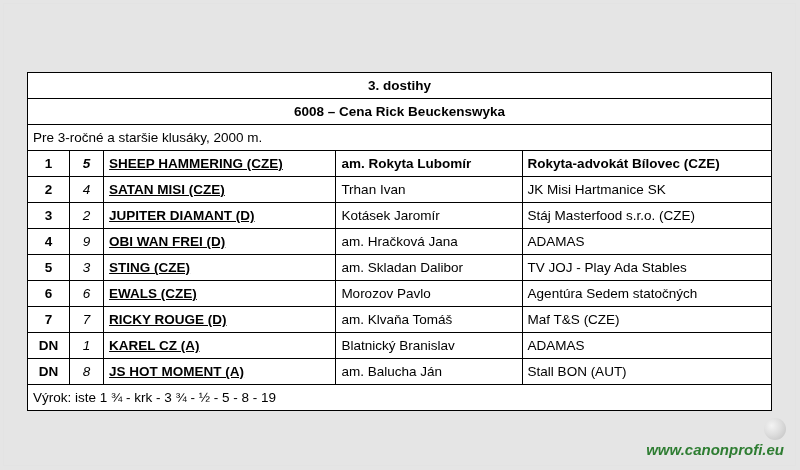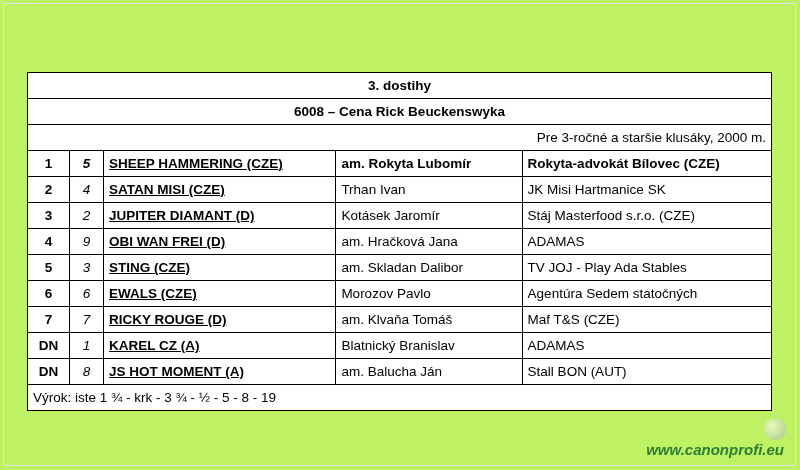--- a/index.html
+++ b/index.html
@@ -13,21 +13,21 @@
     font-family: "Liberation Sans", sans-serif;
     position: relative;
     overflow: hidden;
   }
   .page {
     position: absolute;
     left: 0;
     top: 0;
     width: 800px;
     height: 470px;
-    background: #bef264;
+    background: #e5e5e5;
   }
   
   .outer-frame {
     position: absolute;
     left: 3px;
     top: 3px;
     width: 793px;
     height: 463px;
     border: 1px solid #e3e3e3;
     box-sizing: border-box;
@@ -61,21 +61,21 @@
     font-size: 14px;
     height: 22px;
   }
   .subtitle-row td {
     text-align: center;
     font-weight: bold;
     font-size: 14px;
     height: 22px;
   }
   .cond-row td {
-    text-align: right;
+    text-align: left;
     font-weight: normal;
     font-size: 13.5px;
     height: 21px;
   }
   .head-row td {
     font-weight: bold;
     font-size: 14.5px;
   }
   .c-pos {
     width: 42px;

